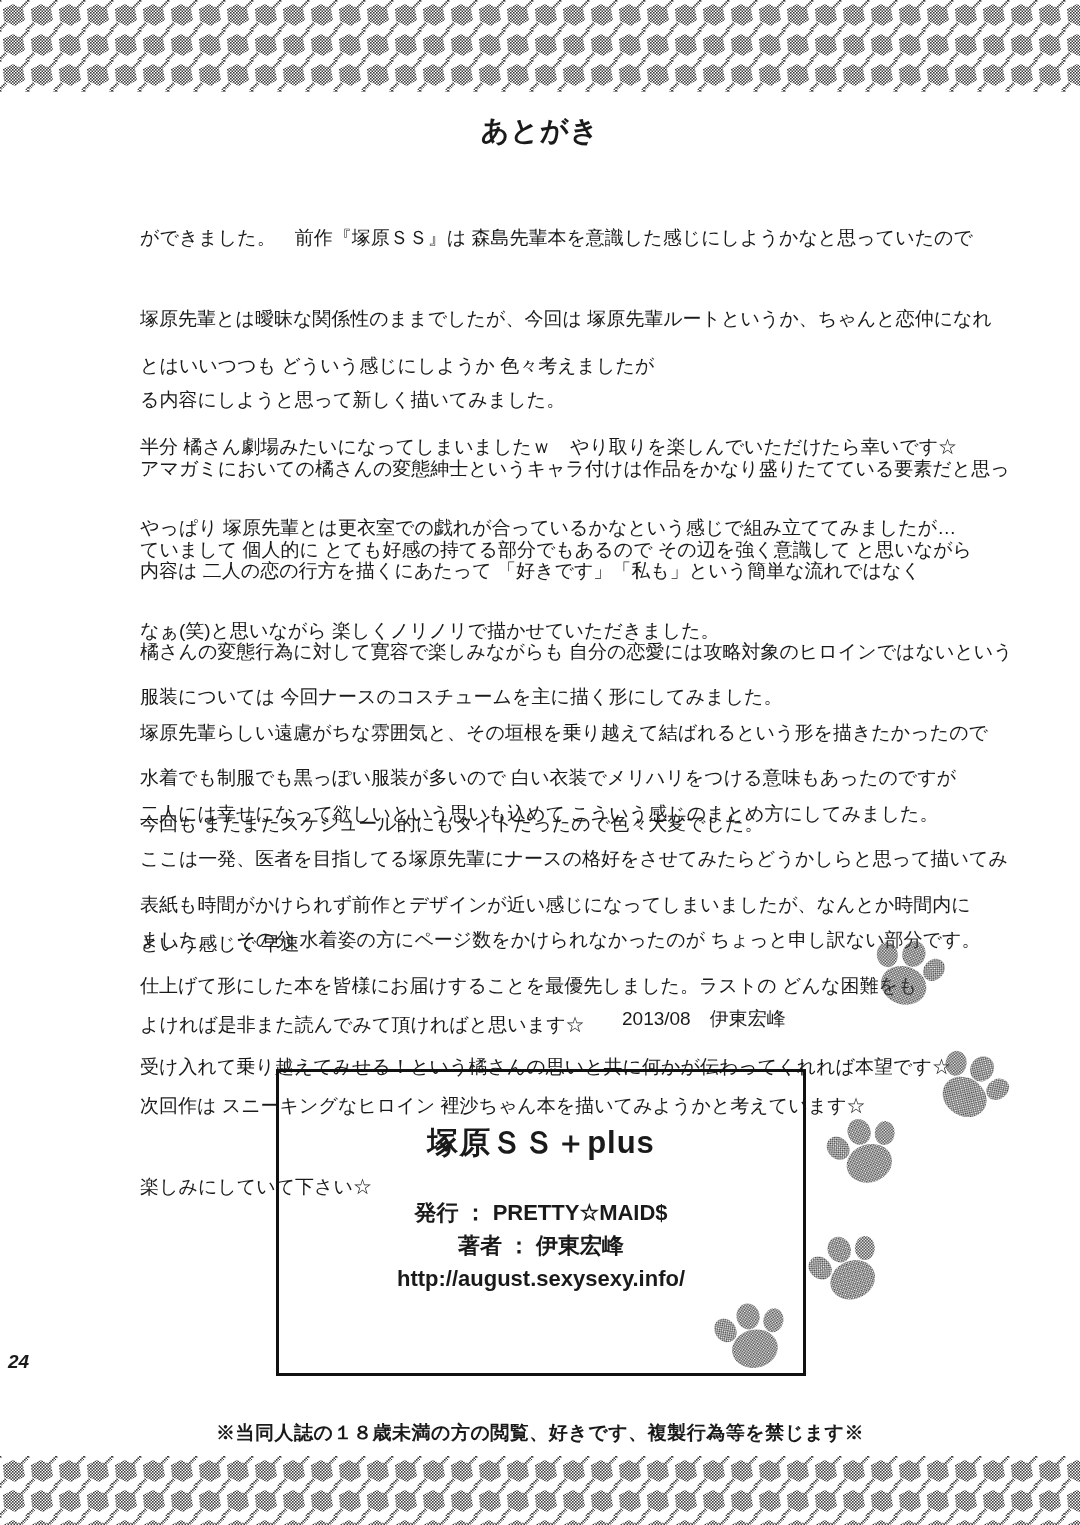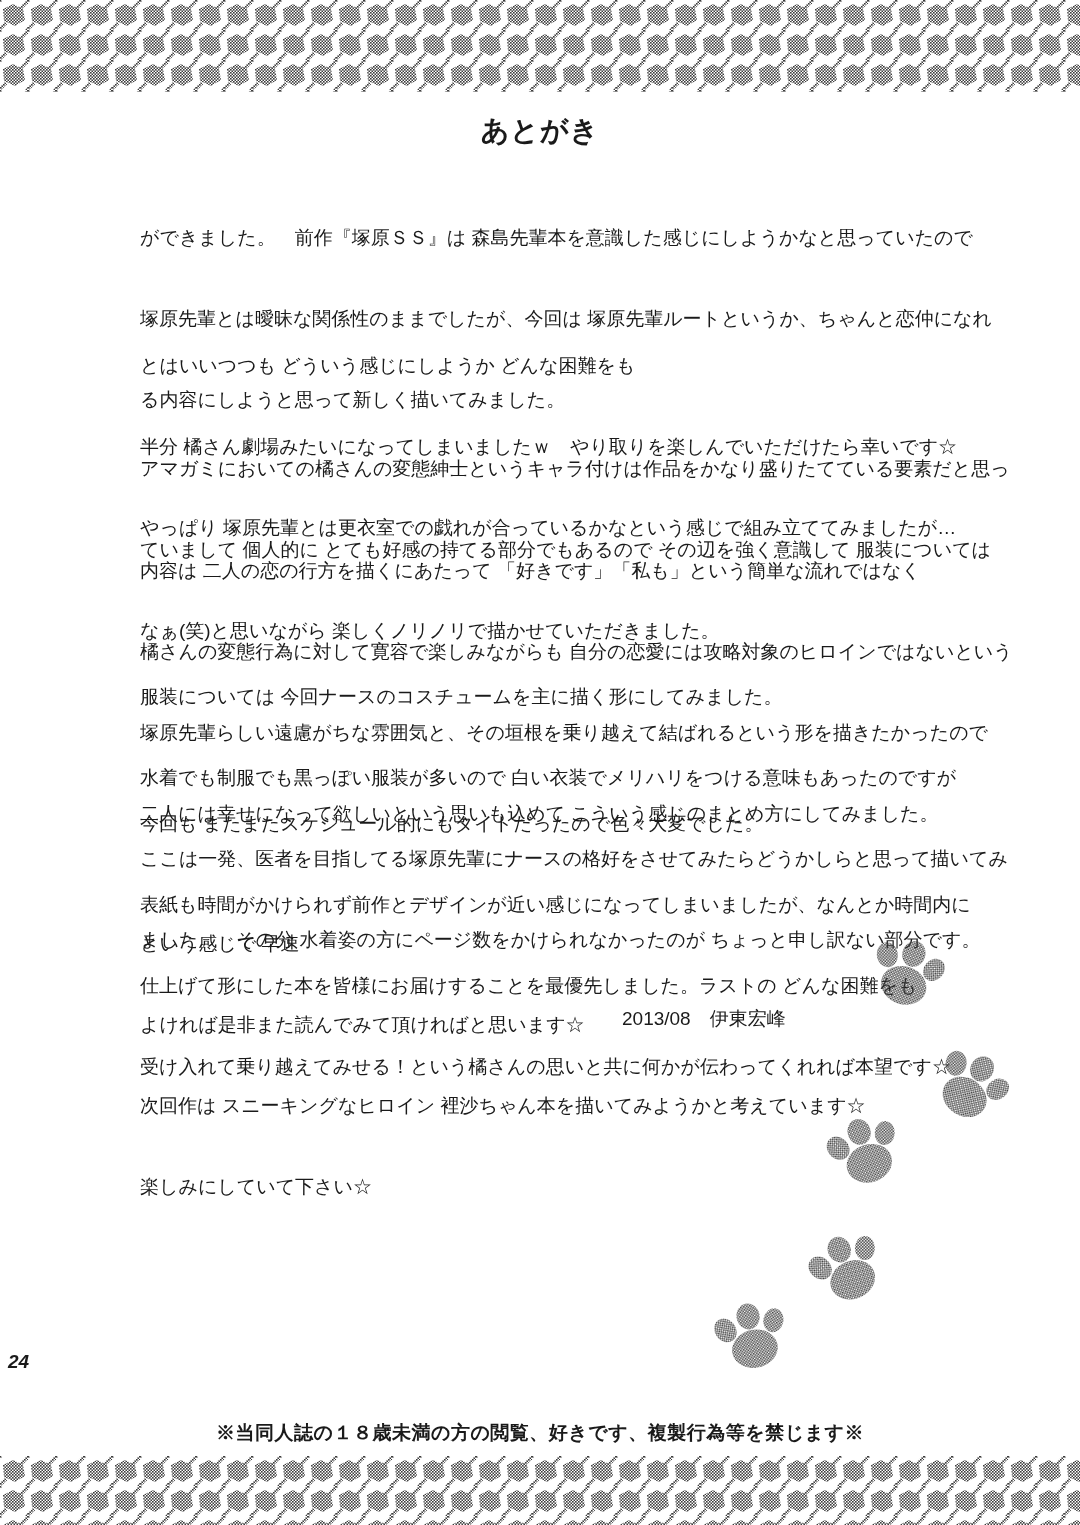--- a/index.html
+++ b/index.html
@@ -92,28 +92,28 @@
 
   <h1 class="title">あとがき</h1>
 
   <div class="para" style="top:170px">
     <span class="line">ができました。　前作『塚原ＳＳ』は 森島先輩本を意識した感じにしようかなと思っていたので</span>
     <span class="line">塚原先輩とは曖昧な関係性のままでしたが、今回は 塚原先輩ルートというか、ちゃんと恋仲になれ</span>
     <span class="line">る内容にしようと思って新しく描いてみました。</span>
   </div>
 
   <div class="para" style="top:298px">
-    <span class="line">とはいいつつも どういう感じにしようか どんな困難をも</span>
+    <span class="line">とはいいつつも どういう感じにしようか 色々考えましたが</span>
     <span class="line">半分 橘さん劇場みたいになってしまいましたｗ　やり取りを楽しんでいただけたら幸いです☆</span>
     <span class="line">やっぱり 塚原先輩とは更衣室での戯れが合っているかなという感じで組み立ててみましたが…</span>
   </div>
 
   <div class="para" style="top:401px">
     <span class="line">アマガミにおいての橘さんの変態紳士というキャラ付けは作品をかなり盛りたてている要素だと思っ</span>
-    <span class="line">ていまして 個人的に とても好感の持てる部分でもあるので その辺を強く意識して 服装については</span>
+    <span class="line">ていまして 個人的に とても好感の持てる部分でもあるので その辺を強く意識して と思いながら</span>
     <span class="line">なぁ(笑)と思いながら 楽しくノリノリで描かせていただきました。</span>
   </div>
 
   <div class="para" style="top:503px">
     <span class="line">内容は 二人の恋の行方を描くにあたって 「好きです」「私も」という簡単な流れではなく</span>
     <span class="line">橘さんの変態行為に対して寛容で楽しみながらも 自分の恋愛には攻略対象のヒロインではないという</span>
     <span class="line">塚原先輩らしい遠慮がちな雰囲気と、その垣根を乗り越えて結ばれるという形を描きたかったので</span>
     <span class="line">二人には幸せになって欲しいという思いも込めて こういう感じのまとめ方にしてみました。</span>
   </div>
 
@@ -133,20 +133,28 @@
 
   <div class="para" style="top:876px">
     <span class="line">という感じで 早速</span>
     <span class="line">よければ是非また読んでみて頂ければと思います☆</span>
     <span class="line">次回作は スニーキングなヒロイン 裡沙ちゃん本を描いてみようかと考えています☆</span>
     <span class="line">楽しみにしていて下さい☆</span>
   </div>
 
   <div class="signature">2013/08　伊東宏峰</div>
 
+  <div class="colophon">
+    <div class="col-title">塚原ＳＳ＋plus</div>
+    <div class="col-lines">
+      <div class="col-line">発行 ： PRETTY☆MAID$</div>
+      <div class="col-line">著者 ： 伊東宏峰</div>
+      <div class="col-line">http://august.sexysexy.info/</div>
+    </div>
+  </div>
 
   <svg class="paw" style="left:866px;top:930px" width="84" height="84" viewBox="-42 -42 84 84">
     <use href="#pawshape" transform="rotate(18)"></use>
   </svg>
   <svg class="paw" style="left:930px;top:1043px" width="84" height="84" viewBox="-42 -42 84 84">
     <use href="#pawshape" transform="rotate(32)"></use>
   </svg>
   <svg class="paw" style="left:823px;top:1108px" width="84" height="84" viewBox="-42 -42 84 84">
     <use href="#pawshape" transform="rotate(-18)"></use>
   </svg>

